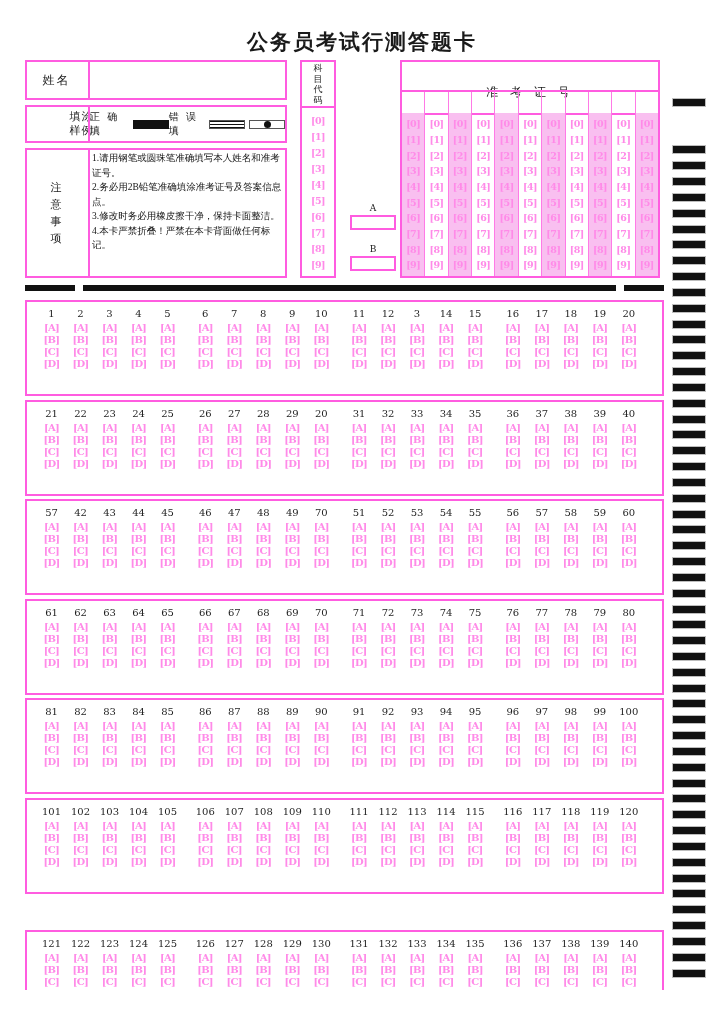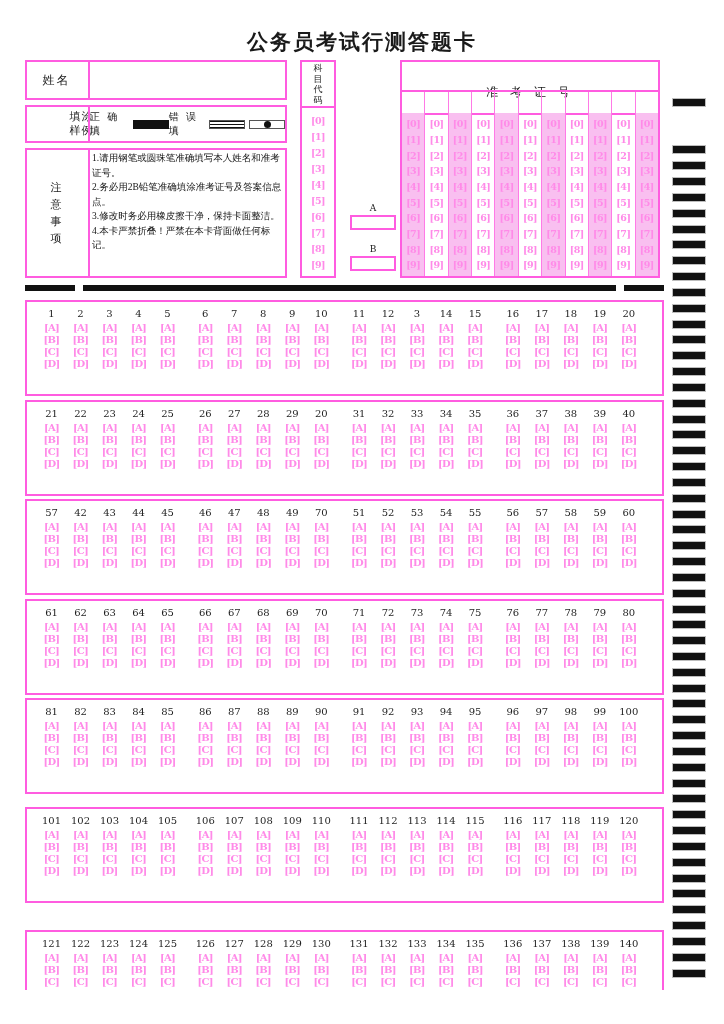--- a/index.html
+++ b/index.html
@@ -1347,21 +1347,21 @@
             <div class="qrow">
               <span>[D]</span>
               <span>[D]</span>
               <span>[D]</span>
               <span>[D]</span>
               <span>[D]</span>
             </div>
           </div>
         </div>
       </div>
-      <div class="band" style="top: 797.5px; height: 96px; margin-top: 9px;">
+      <div class="band" style="top: 797.5px; height: 96px;">
         <div class="band-inner">
           <div class="qgroup">
             <div class="qnums">
               <span>101</span>
               <span>102</span>
               <span>103</span>
               <span>104</span>
               <span>105</span>
             </div>
             <div class="qrow">

